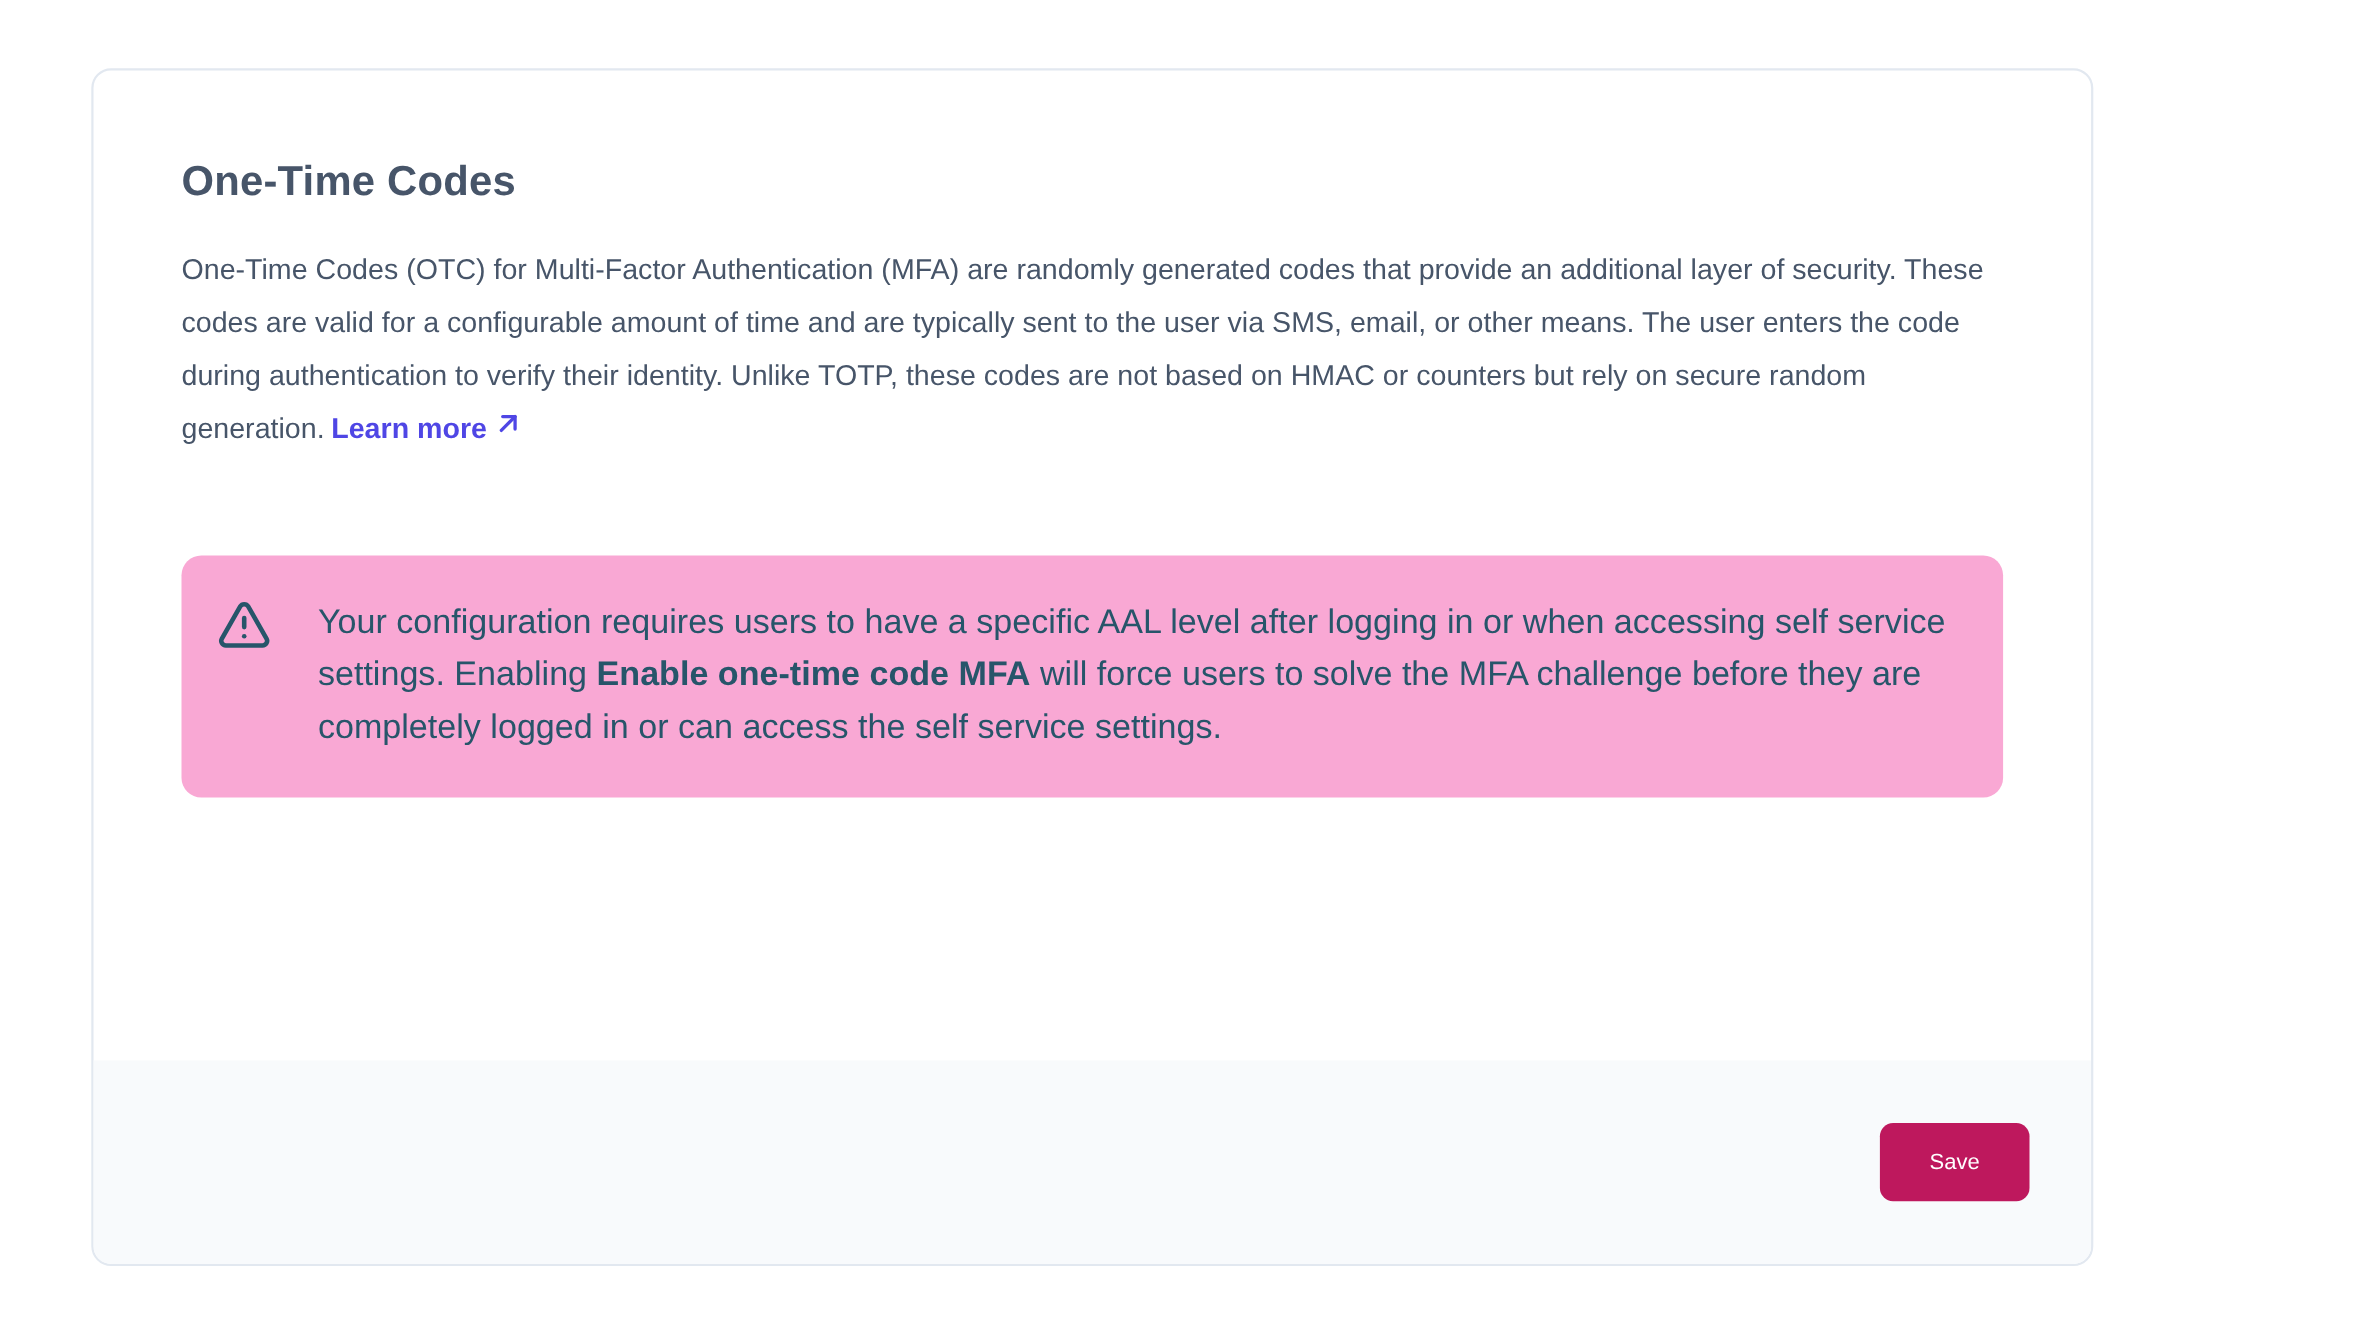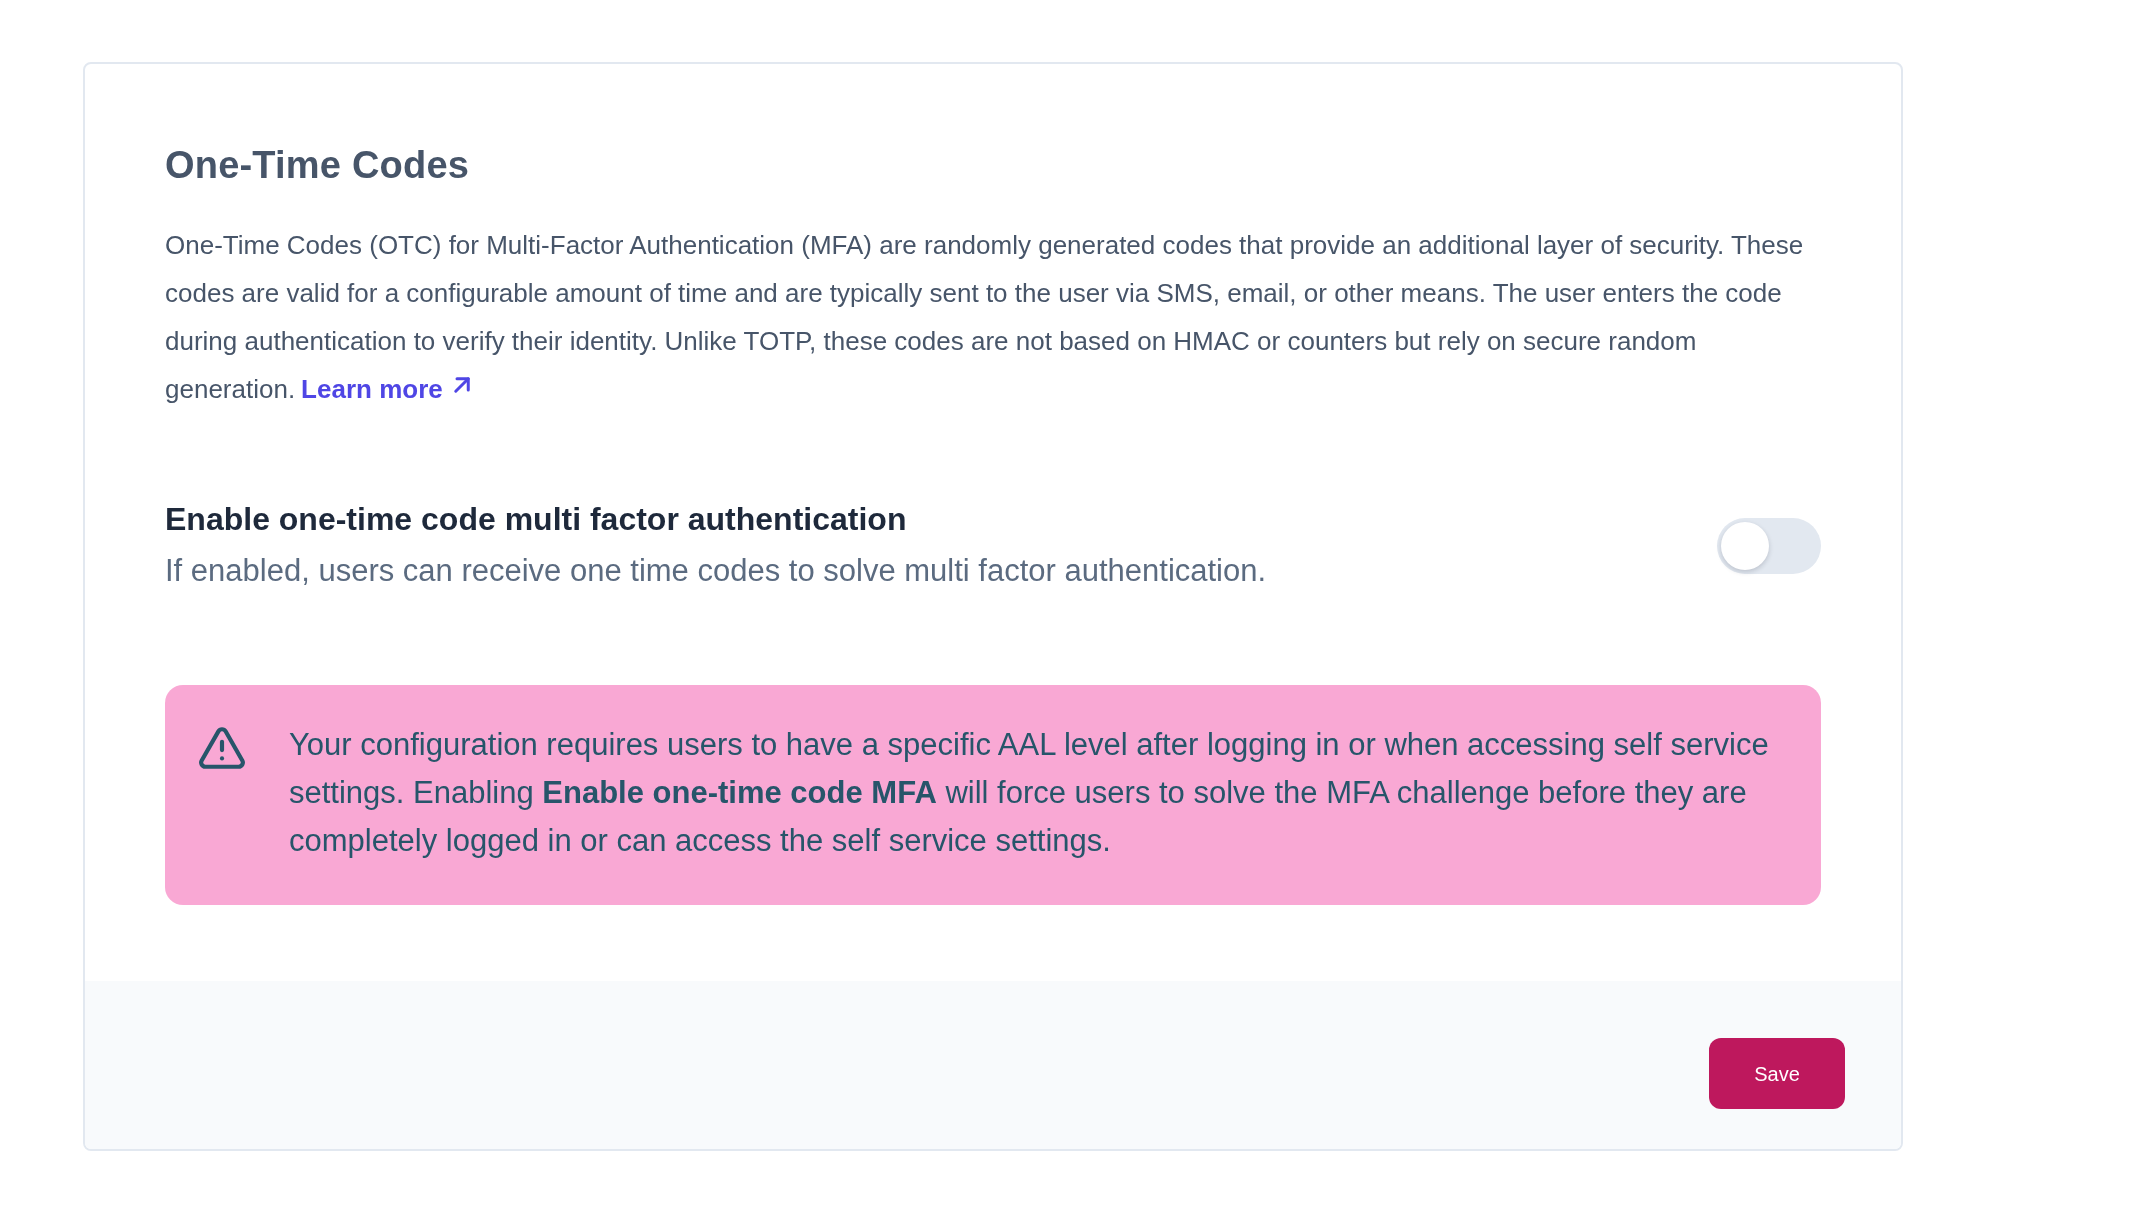--- a/index.html
+++ b/index.html
@@ -11,21 +11,21 @@
     -webkit-font-smoothing: antialiased;
   }
   .card {
     position: absolute;
     left: 83px;
     top: 62px;
     width: 1820px;
     height: 1089px;
     background: #ffffff;
     border: 2px solid #e2e8f0;
-    border-radius: 8px;
+    border-radius: 18px;
     overflow: hidden;
     display: flex;
     flex-direction: column;
   }
   .card-content {
     padding: 80px 80px 76px 80px;
     flex: 1 1 auto;
   }
   .page-title {
     font-size: 38px;
@@ -139,29 +139,20 @@
 <div class="card">
   <div class="card-content">
 
     <div class="page-title">One-Time Codes</div>
 
     <p class="page-description"><span>One-Time Codes (OTC) for Multi-Factor Authentication (MFA) are randomly generated codes that provide an additional layer of security. These codes are valid for a configurable amount of time and are typically sent to the user via SMS, email, or other means. The user enters the code during authentication to verify their identity. Unlike TOTP, these codes are not based on HMAC or counters but rely on secure random generation.</span><a class="learn-more-link"><span>Learn more</span><span class="arrow-icon"><svg width="30" height="30" viewBox="0 0 24 24" fill="none" stroke="#4f46e5" stroke-width="2.4" stroke-linecap="round" stroke-linejoin="round">
             <path d="M7 17 17 7"></path>
               <path d="M8 7h9v9"></path>
             </svg></span></a></p>
 
-    <div class="setting-row">
-      <div>
-        <div class="setting-label">Enable one-time code multi factor authentication</div>
-        <div class="setting-desc">If enabled, users can receive one time codes to solve multi factor authentication.</div>
-      </div>
-      <div class="toggle" role="switch" aria-checked="false">
-        <div class="toggle-knob"></div>
-      </div>
-    </div>
 
     <div class="warning-box">
       <div class="warning-icon-wrap">
         <svg width="50" height="50" viewBox="0 0 24 24" fill="none" stroke="#27556a" stroke-width="2" stroke-linecap="round" stroke-linejoin="round">
           <path d="M21.73 18l-8-14a2 2 0 0 0-3.46 0l-8 14A2 2 0 0 0 4 21h16a2 2 0 0 0 1.73-3Z"></path>
           <path d="M12 9v4"></path>
           <path d="M12 17h.01"></path>
         </svg>
       </div>
       <div class="warning-text"><span>Your configuration requires users to have a specific AAL level after logging in or when accessing self service settings. Enabling </span><b>Enable one-time code MFA</b><span> will force users to solve the MFA challenge before they are completely logged in or can access the self service settings.</span></div>

